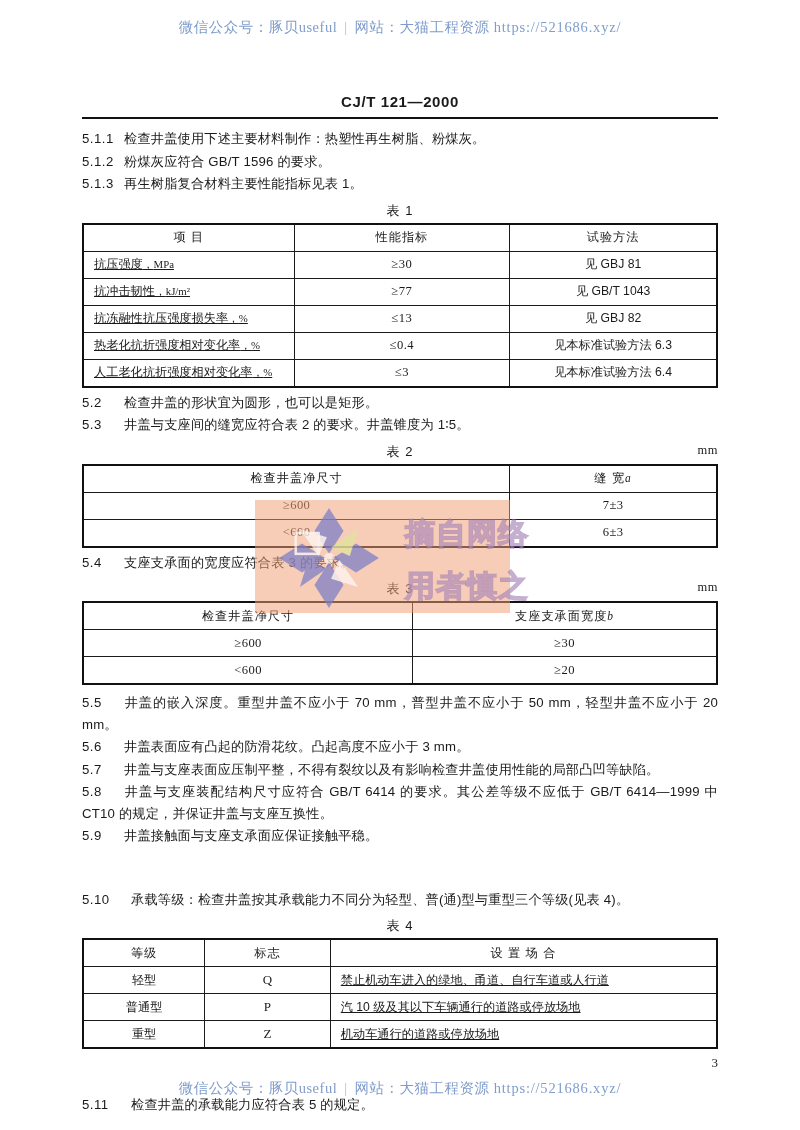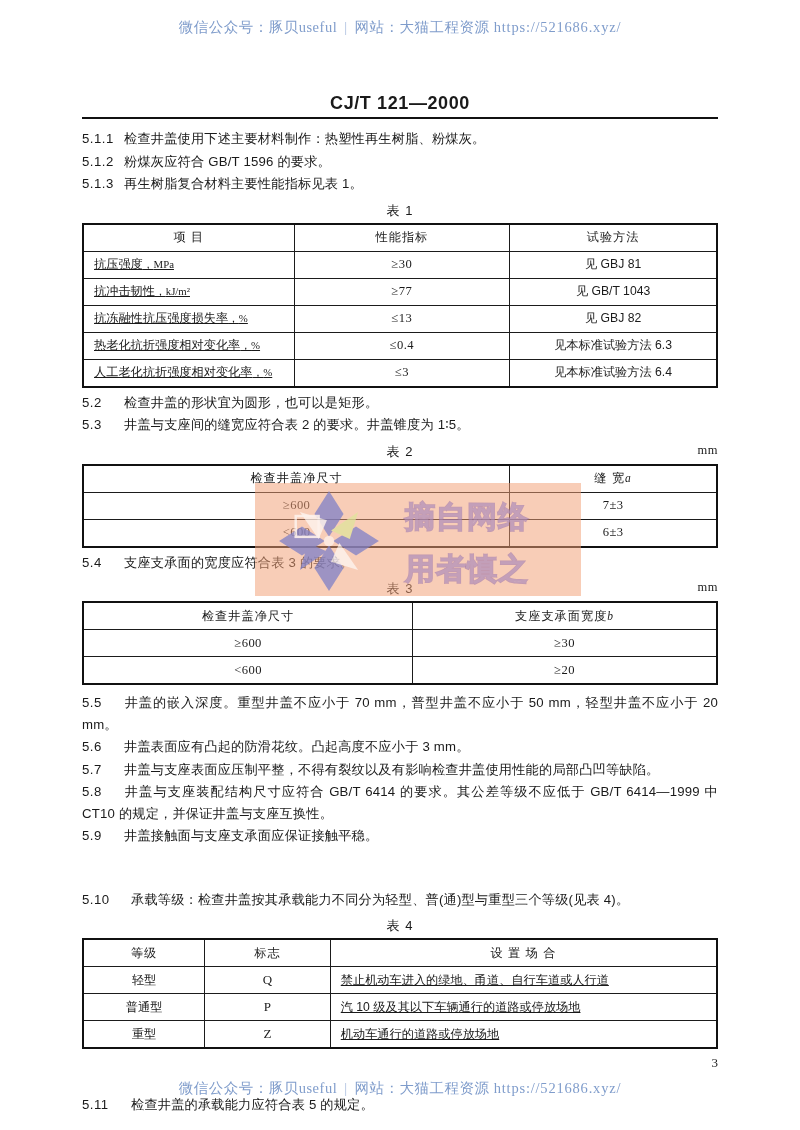--- a/index.html
+++ b/index.html
@@ -42,21 +42,21 @@
   #wm-bottom { top: 1079px; }
 
   
   #doc-code {
     position: absolute;
     left: 0; top: 93px;
     width: 800px;
     text-align: center;
     font-family: "Liberation Sans", "DejaVu Sans", sans-serif;
     font-weight: bold;
-    font-size: 18px;
+    font-size: 15px;
     letter-spacing: 0.6px;
   }
   #head-rule {
     position: absolute;
     left: 82px; top: 117px;
     width: 636px; height: 2px;
     background: #111;
   }
 
   
@@ -147,22 +147,22 @@
   #page-num {
     position: absolute;
     right: 82px; top: 1055px;
     font-family: "Liberation Serif", "DejaVu Serif", serif;
     font-size: 13px;
   }
 
   
   #stamp {
     position: absolute;
-    left: 255px; top: 483px;
-    width: 326px; height: 113px;
+    left: 255px; top: 500px;
+    width: 255px; height: 113px;
     pointer-events: none;
     z-index: 40;
   }
   #stamp .stamp-bg {
     position: absolute;
     inset: 0;
     background: #f2a074;
     opacity: 0.52;
   }
   #stamp .stamp-logo {

